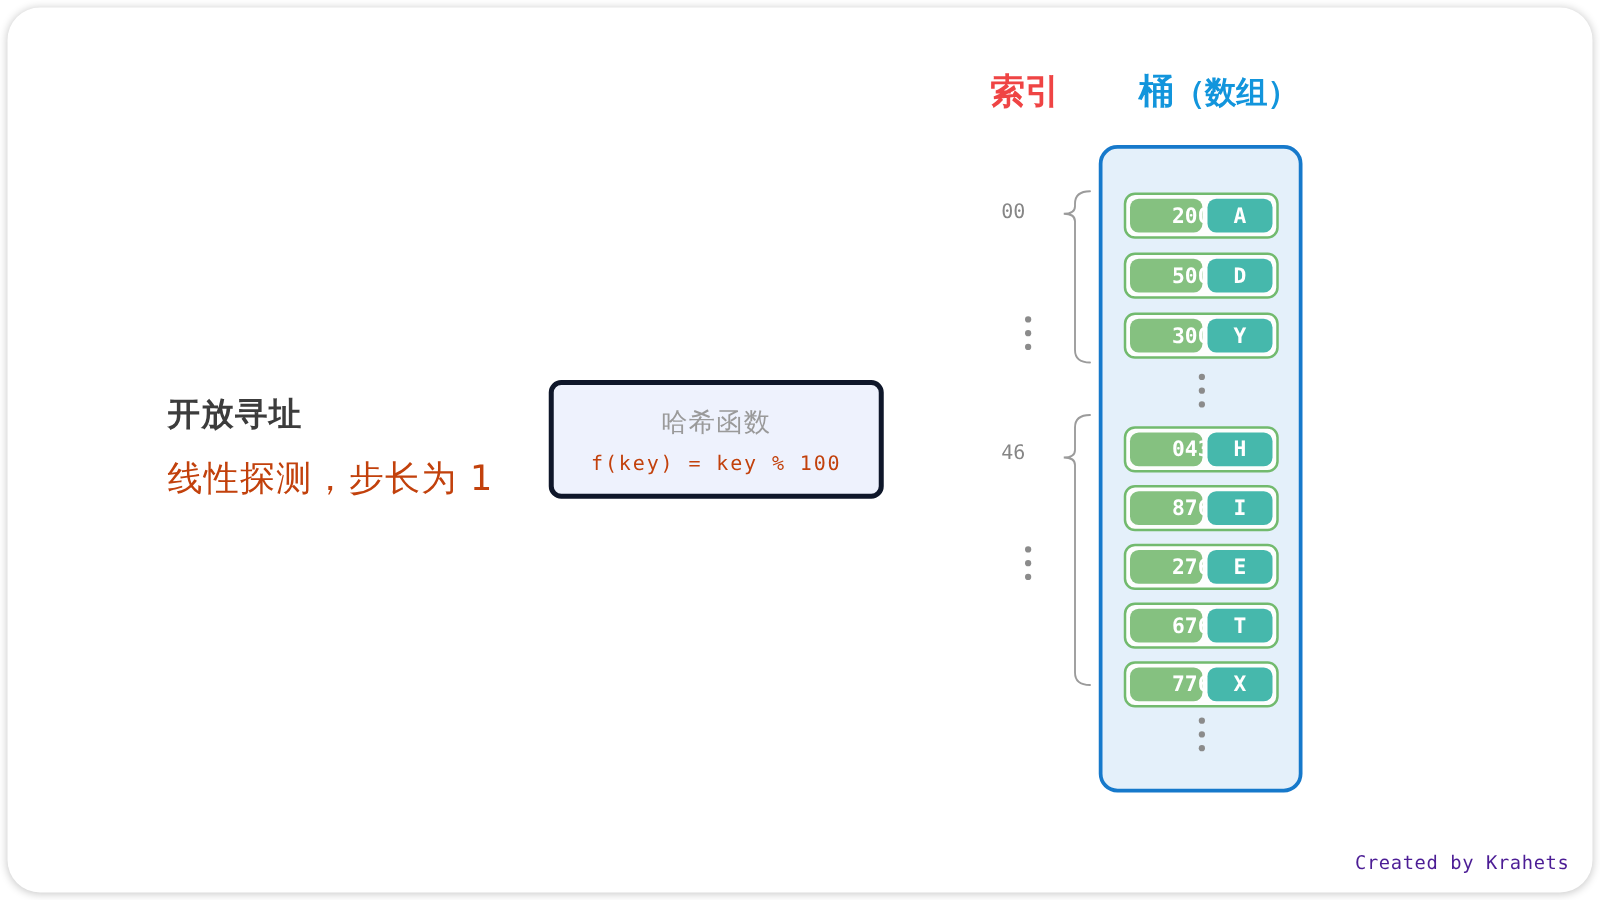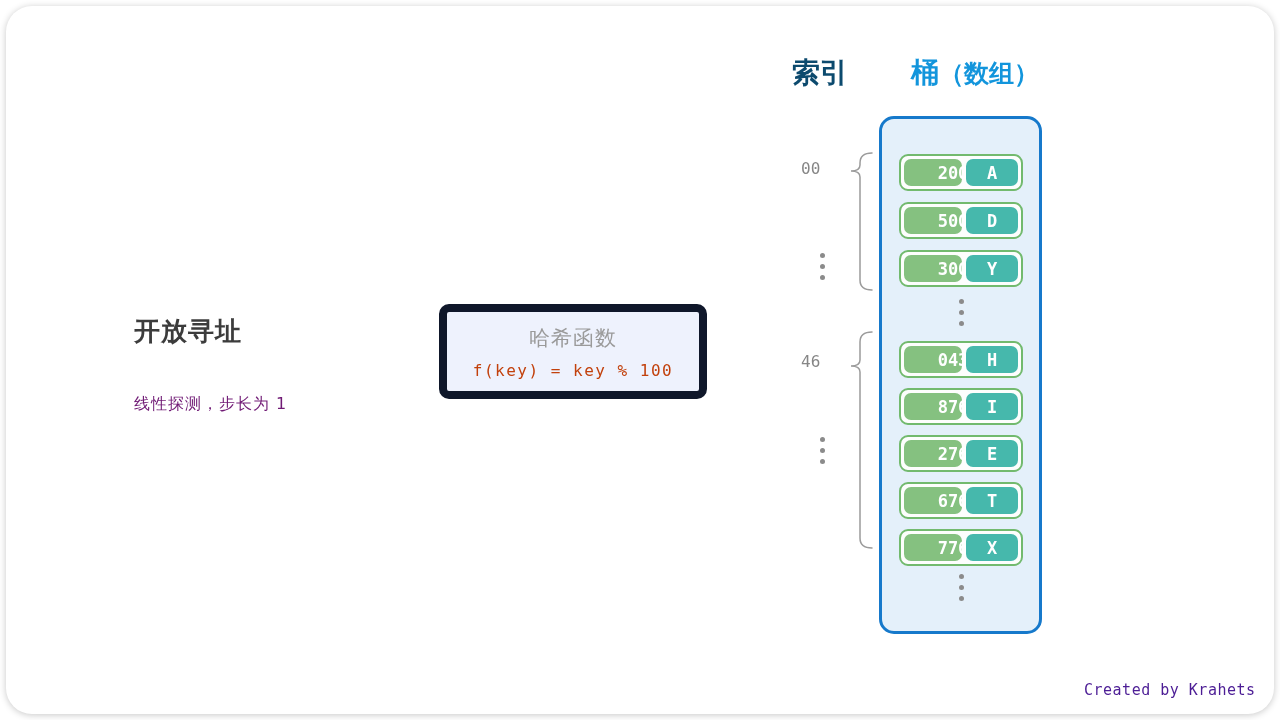--- a/index.html
+++ b/index.html
@@ -12,39 +12,39 @@
     box-shadow: 0 1px 7px rgba(0,0,0,0.22);
   }
 
   
   .title {
     position: absolute; left: 128px; top: 308px;
     font-size: 26px; font-weight: bold; color: #3c3c3c; letter-spacing: 1px;
   }
   .subtitle {
     position: absolute; left: 128px; top: 358px;
-    font-size: 16px; color: #701a75; letter-spacing: 1px; margin-top: 30px;
+    font-size: 28px; color: #c2410c; letter-spacing: 1px;
   }
 
   
   .hash-box {
     position: absolute; left: 433px; top: 298px; width: 268px; height: 95px;
-    background: #eef2fd; border: 8px solid #0f172a; border-radius: 10px;
+    background: #eef2fd; border: 4px solid #0f172a; border-radius: 10px;
     display: flex; flex-direction: column; align-items: center; justify-content: center; gap: 9px;
   }
   .hash-label { font-size: 21px; color: #9a9a9a; letter-spacing: 1px; }
   .hash-formula {
     font-family: "DejaVu Sans Mono", "Liberation Mono", monospace;
     font-size: 16px; color: #c2410c; letter-spacing: 1.5px;
   }
 
   
   .index-header {
     position: absolute; left: 786px; top: 48px;
-    font-size: 28px; font-weight: bold; color: #0c4a6e;
+    font-size: 28px; font-weight: bold; color: #ef4444;
   }
   .bucket-header {
     position: absolute; left: 905px; top: 48px;
     font-size: 28px; color: #1295dc; white-space: nowrap;
   }
   .bucket-header .b-bold { font-weight: bold; font-size: 28px; }
   .bucket-header .b-rest { font-weight: 600; font-size: 25px; }
 
   
   .bucket-container {

